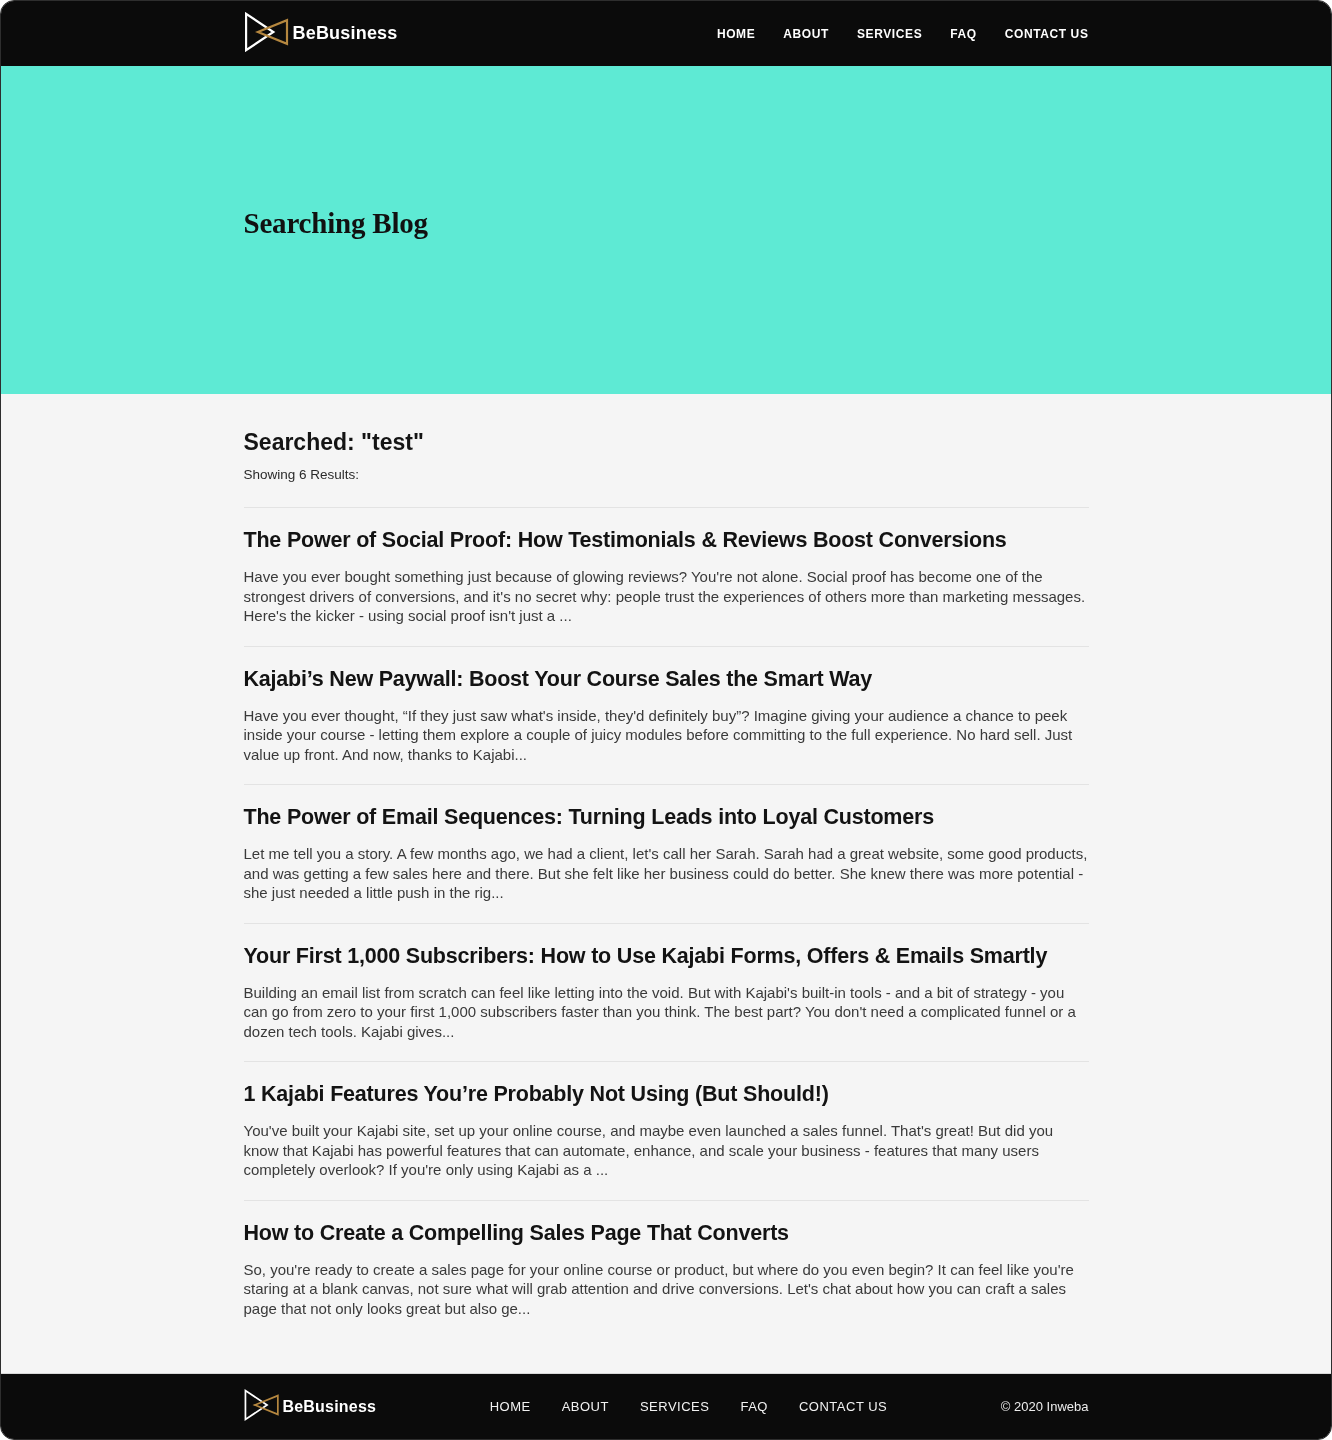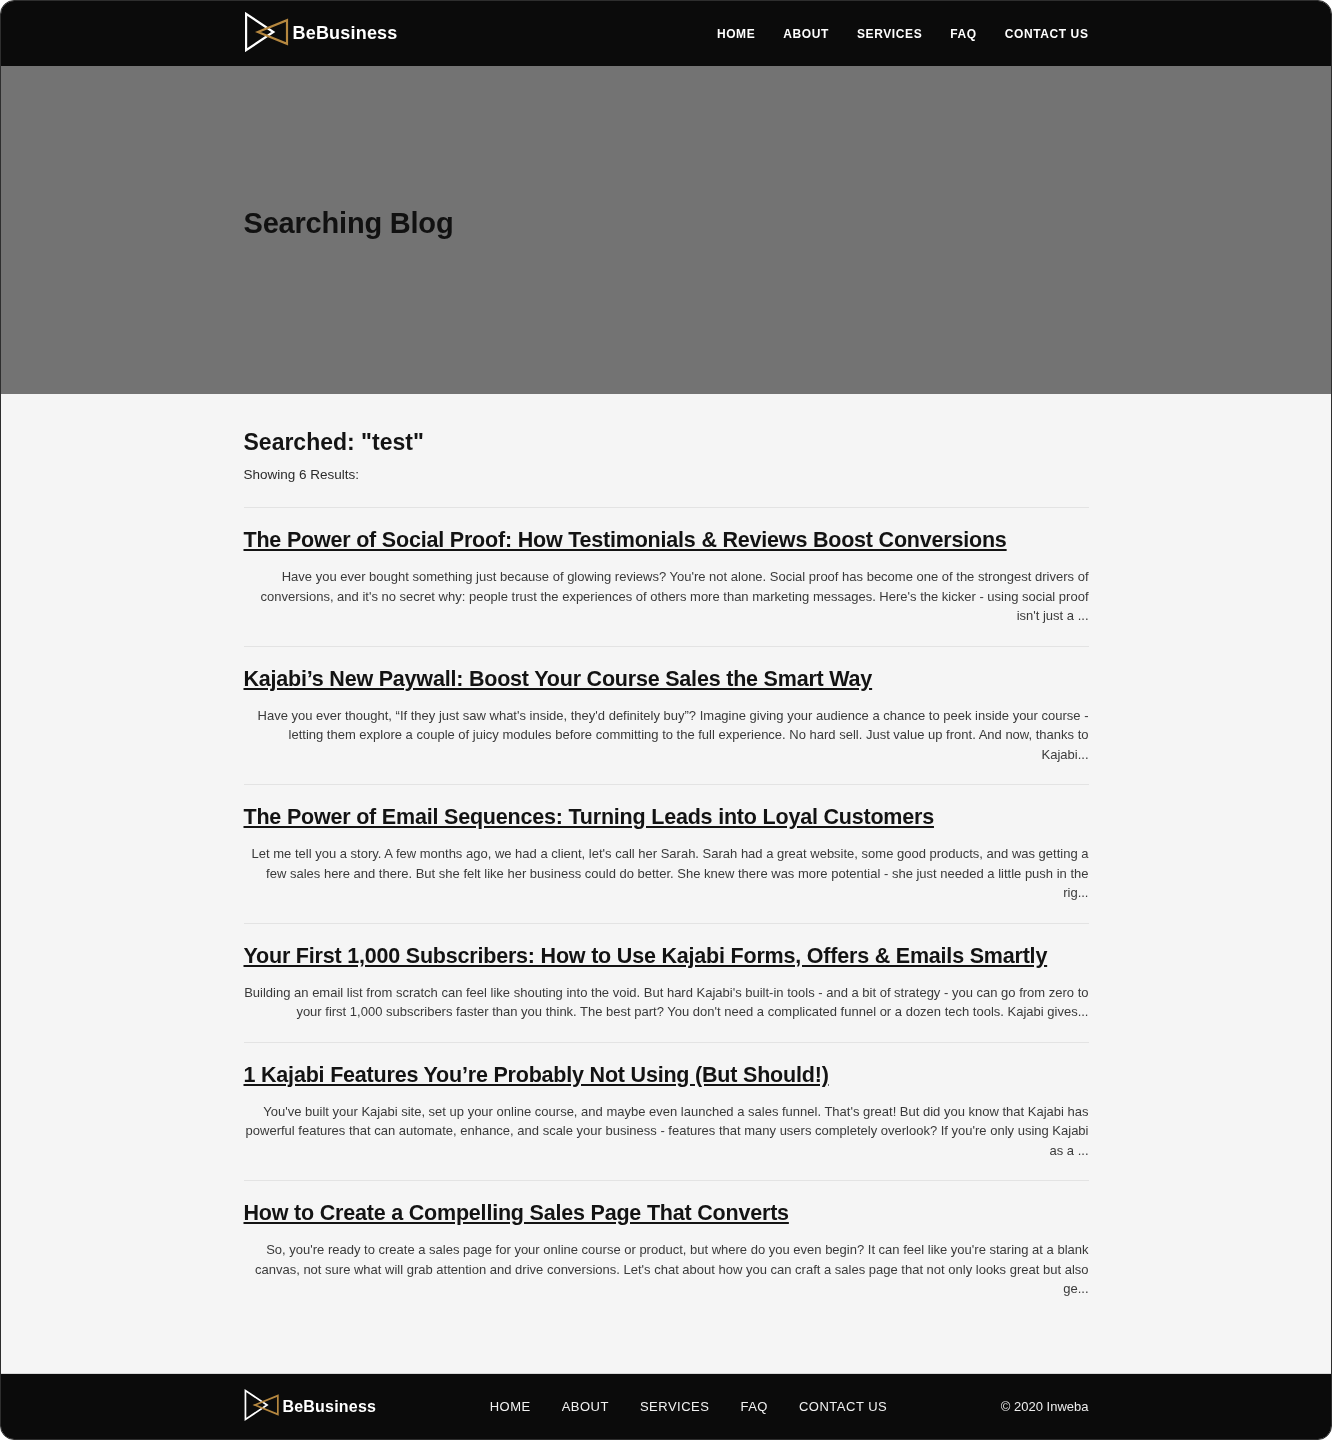--- a/index.html
+++ b/index.html
@@ -38,21 +38,21 @@
   .logo-svg .gold-tri  { stroke: var(--accent-gold, #b5873f); fill: none; stroke-width: 2.4; }
 
   .header-nav { display: flex; align-items: center; gap: 28px; }
   .header-nav .nav-link {
     color: #ffffff; text-decoration: none; cursor: pointer;
     font-size: 12px; font-weight: 700; letter-spacing: 0.6px;
     text-transform: uppercase;
   }
 
   
-  .hero { background: #737373; height: 328px; flex: none; }
+  .hero { background: #5eead4; height: 328px; flex: none; font-family: Liberation Serif, serif; }
   .hero h1 {
     margin: 0; padding-top: 141px;
     font-size: 29px; font-weight: 700; color: #111111; letter-spacing: -0.2px;
   }
 
   
   .results {
     background: var(--section-bg, #f5f5f5);
     flex: 1; overflow: hidden;
     padding-top: 35px;
@@ -64,25 +64,24 @@
   .results-count {
     margin: 11px 0 25px 0;
     font-size: 13.5px; color: #2b2b2b;
   }
   .post { border-top: 1px solid var(--separator, #e3e3e3); padding: 18px 0 20px 0; }
   .post-title {
     margin: 0 0 13px 0;
     font-size: 21.5px; font-weight: 700; color: #131313;
     letter-spacing: -0.2px; line-height: 28px;
     cursor: pointer;
-    text-decoration: underline;
   }
   .post-excerpt {
     margin: 0;
-    font-size: 13px; line-height: 19.5px; color: #3a3a3a; text-align: right;
+    font-size: 15px; line-height: 19.5px; color: #3a3a3a;
   }
 
   
   .site-footer {
     background: var(--header-bg, #0b0b0b);
     height: 66px; flex: none;
     display: flex; align-items: center;
     border-top: 1px solid #d8d8d8;
   }
   .site-footer .brand-name { font-size: 16px; }
@@ -140,21 +139,21 @@
           <article class="post">
             <h3 class="post-title">Kajabi’s New Paywall: Boost Your Course Sales the Smart Way</h3>
             <p class="post-excerpt">Have you ever thought, “If they just saw what's inside, they'd definitely buy”? Imagine giving your audience a chance to peek inside your course - letting them explore a couple of juicy modules before committing to the full experience. No hard sell. Just value up front. And now, thanks to Kajabi...</p>
           </article>
           <article class="post">
             <h3 class="post-title">The Power of Email Sequences: Turning Leads into Loyal Customers</h3>
             <p class="post-excerpt">Let me tell you a story. A few months ago, we had a client, let's call her Sarah. Sarah had a great website, some good products, and was getting a few sales here and there. But she felt like her business could do better. She knew there was more potential - she just needed a little push in the rig...</p>
           </article>
           <article class="post">
             <h3 class="post-title">Your First 1,000 Subscribers: How to Use Kajabi Forms, Offers &amp; Emails Smartly</h3>
-            <p class="post-excerpt"> Building an email list from scratch can feel like shouting into the void. But hard Kajabi's built-in tools - and a bit of strategy - you can go from zero to your first 1,000 subscribers faster than you think. The best part? You don't need a complicated funnel or a dozen tech tools. Kajabi gives...</p>
+            <p class="post-excerpt"> Building an email list from scratch can feel like letting into the void. But with Kajabi's built-in tools - and a bit of strategy - you can go from zero to your first 1,000 subscribers faster than you think. The best part? You don't need a complicated funnel or a dozen tech tools. Kajabi gives...</p>
           </article>
           <article class="post">
             <h3 class="post-title">1 Kajabi Features You’re Probably Not Using (But Should!)</h3>
             <p class="post-excerpt">You've built your Kajabi site, set up your online course, and maybe even launched a sales funnel. That's great! But did you know that Kajabi has powerful features that can automate, enhance, and scale your business - features that many users completely overlook? If you're only using Kajabi as a ...</p>
           </article>
           <article class="post">
             <h3 class="post-title">How to Create a Compelling Sales Page That Converts</h3>
             <p class="post-excerpt">So, you're ready to create a sales page for your online course or product, but where do you even begin? It can feel like you're staring at a blank canvas, not sure what will grab attention and drive conversions. Let's chat about how you can craft a sales page that not only looks great but also ge...</p>
           </article>
         </div>

